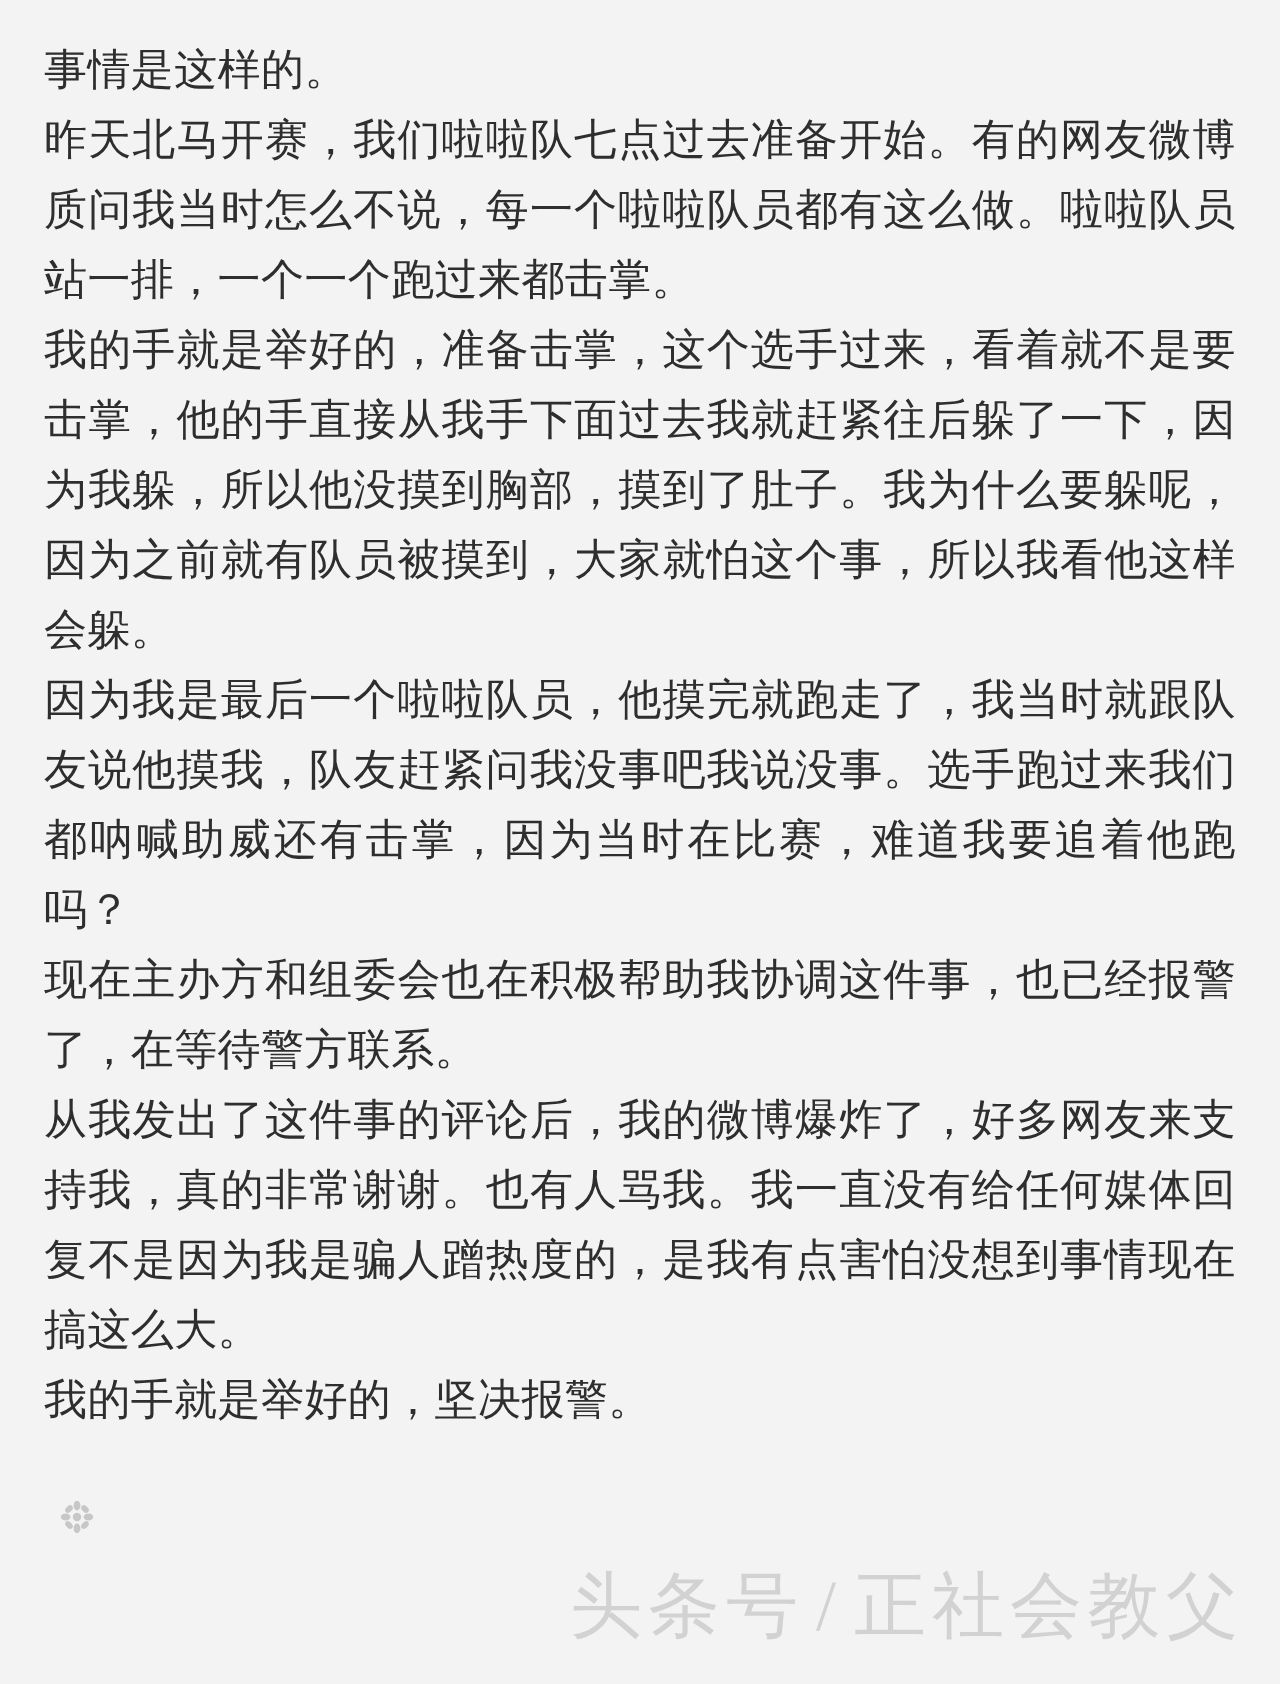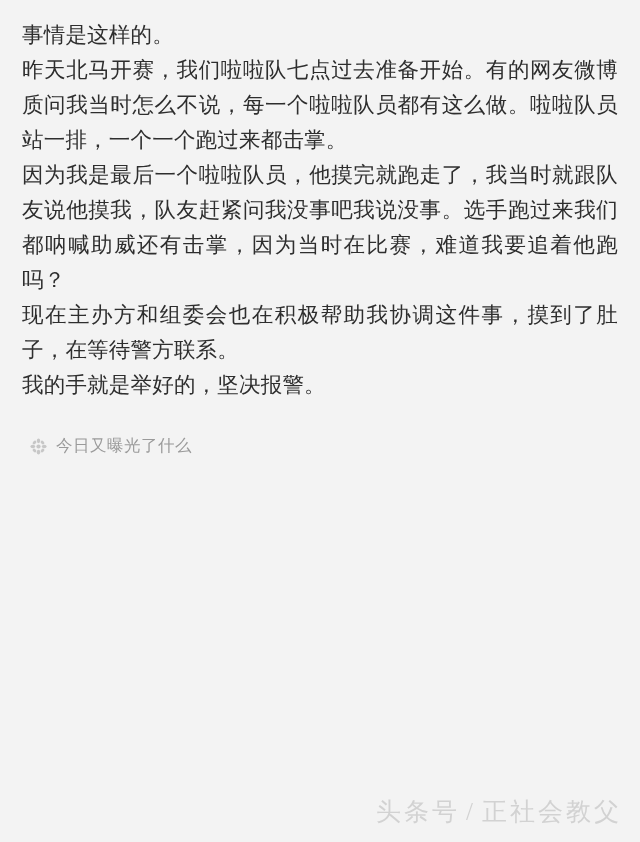--- a/index.html
+++ b/index.html
@@ -50,61 +50,62 @@
   .tag-label {
     font-size: 16.5px;
     color: #9a9a9a;
     font-family: "Liberation Serif", "DejaVu Serif", serif;
     letter-spacing: 0.5px;
   }
   .watermark {
     position: absolute;
     right: 18px;
     bottom: 14px;
-    font-size: 25px;
+    font-size: 36px;
     color: #d2d2d2;
     font-family: "Liberation Serif", "DejaVu Serif", serif;
     letter-spacing: 3px;
     white-space: nowrap;
     user-select: none;
   }
   .wm-sep {
     padding: 0 6px;
     color: #d2d2d2;
   }
 </style>
 </head>
 <body>
 
 <div class="page">
 
   <div class="article">
     <p class="para">事情是这样的。</p>
     <p class="para">昨天北马开赛，我们啦啦队七点过去准备开始。有的网友微博质问我当时怎么不说，每一个啦啦队员都有这么做。啦啦队员站一排，一个一个跑过来都击掌。</p>
+    <p class="para">我的手就是举好的，准备击掌，这个选手过来，看着就不是要击掌，他的手直接从我手下面过去我就赶紧往后躲了一下，因为我躲，所以他没摸到胸部，摸到了肚子。我为什么要躲呢，因为之前就有队员被摸到，大家就怕这个事，所以我看他这样会躲。</p>
     <p class="para">因为我是最后一个啦啦队员，他摸完就跑走了，我当时就跟队友说他摸我，队友赶紧问我没事吧我说没事。选手跑过来我们都呐喊助威还有击掌，因为当时在比赛，难道我要追着他跑吗？</p>
-    <p class="para">现在主办方和组委会也在积极帮助我协调这件事，摸到了肚子，在等待警方联系。</p>
+    <p class="para">现在主办方和组委会也在积极帮助我协调这件事，也已经报警了，在等待警方联系。</p>
+    <p class="para">从我发出了这件事的评论后，我的微博爆炸了，好多网友来支持我，真的非常谢谢。也有人骂我。我一直没有给任何媒体回复不是因为我是骗人蹭热度的，是我有点害怕没想到事情现在搞这么大。</p>
     <p class="para">我的手就是举好的，坚决报警。</p>
 
     <div class="footer-tag">
       <span class="tag-icon">
         <svg width="17" height="17" viewBox="0 0 17 17">
           <g fill="#b9b9b9">
             <circle cx="8.5" cy="8.5" r="2.1"></circle>
             <ellipse cx="8.5" cy="2.8" rx="1.7" ry="2.4"></ellipse>
             <ellipse cx="8.5" cy="14.2" rx="1.7" ry="2.4"></ellipse>
             <ellipse cx="2.8" cy="8.5" rx="2.4" ry="1.7"></ellipse>
             <ellipse cx="14.2" cy="8.5" rx="2.4" ry="1.7"></ellipse>
             <ellipse cx="4.5" cy="4.5" rx="2.2" ry="1.5" transform="rotate(-45 4.5 4.5)"></ellipse>
             <ellipse cx="12.5" cy="12.5" rx="2.2" ry="1.5" transform="rotate(-45 12.5 12.5)"></ellipse>
             <ellipse cx="12.5" cy="4.5" rx="2.2" ry="1.5" transform="rotate(45 12.5 4.5)"></ellipse>
             <ellipse cx="4.5" cy="12.5" rx="2.2" ry="1.5" transform="rotate(45 4.5 12.5)"></ellipse>
           </g>
         </svg>
       </span>
-      <span class="tag-label">今日又曝光了什么</span>
     </div>
   </div>
 
   <div class="watermark">
     <span>头条号</span><span class="wm-sep">/</span><span>正社会教父</span>
   </div>
 
 </div>
 
 </body></html>

